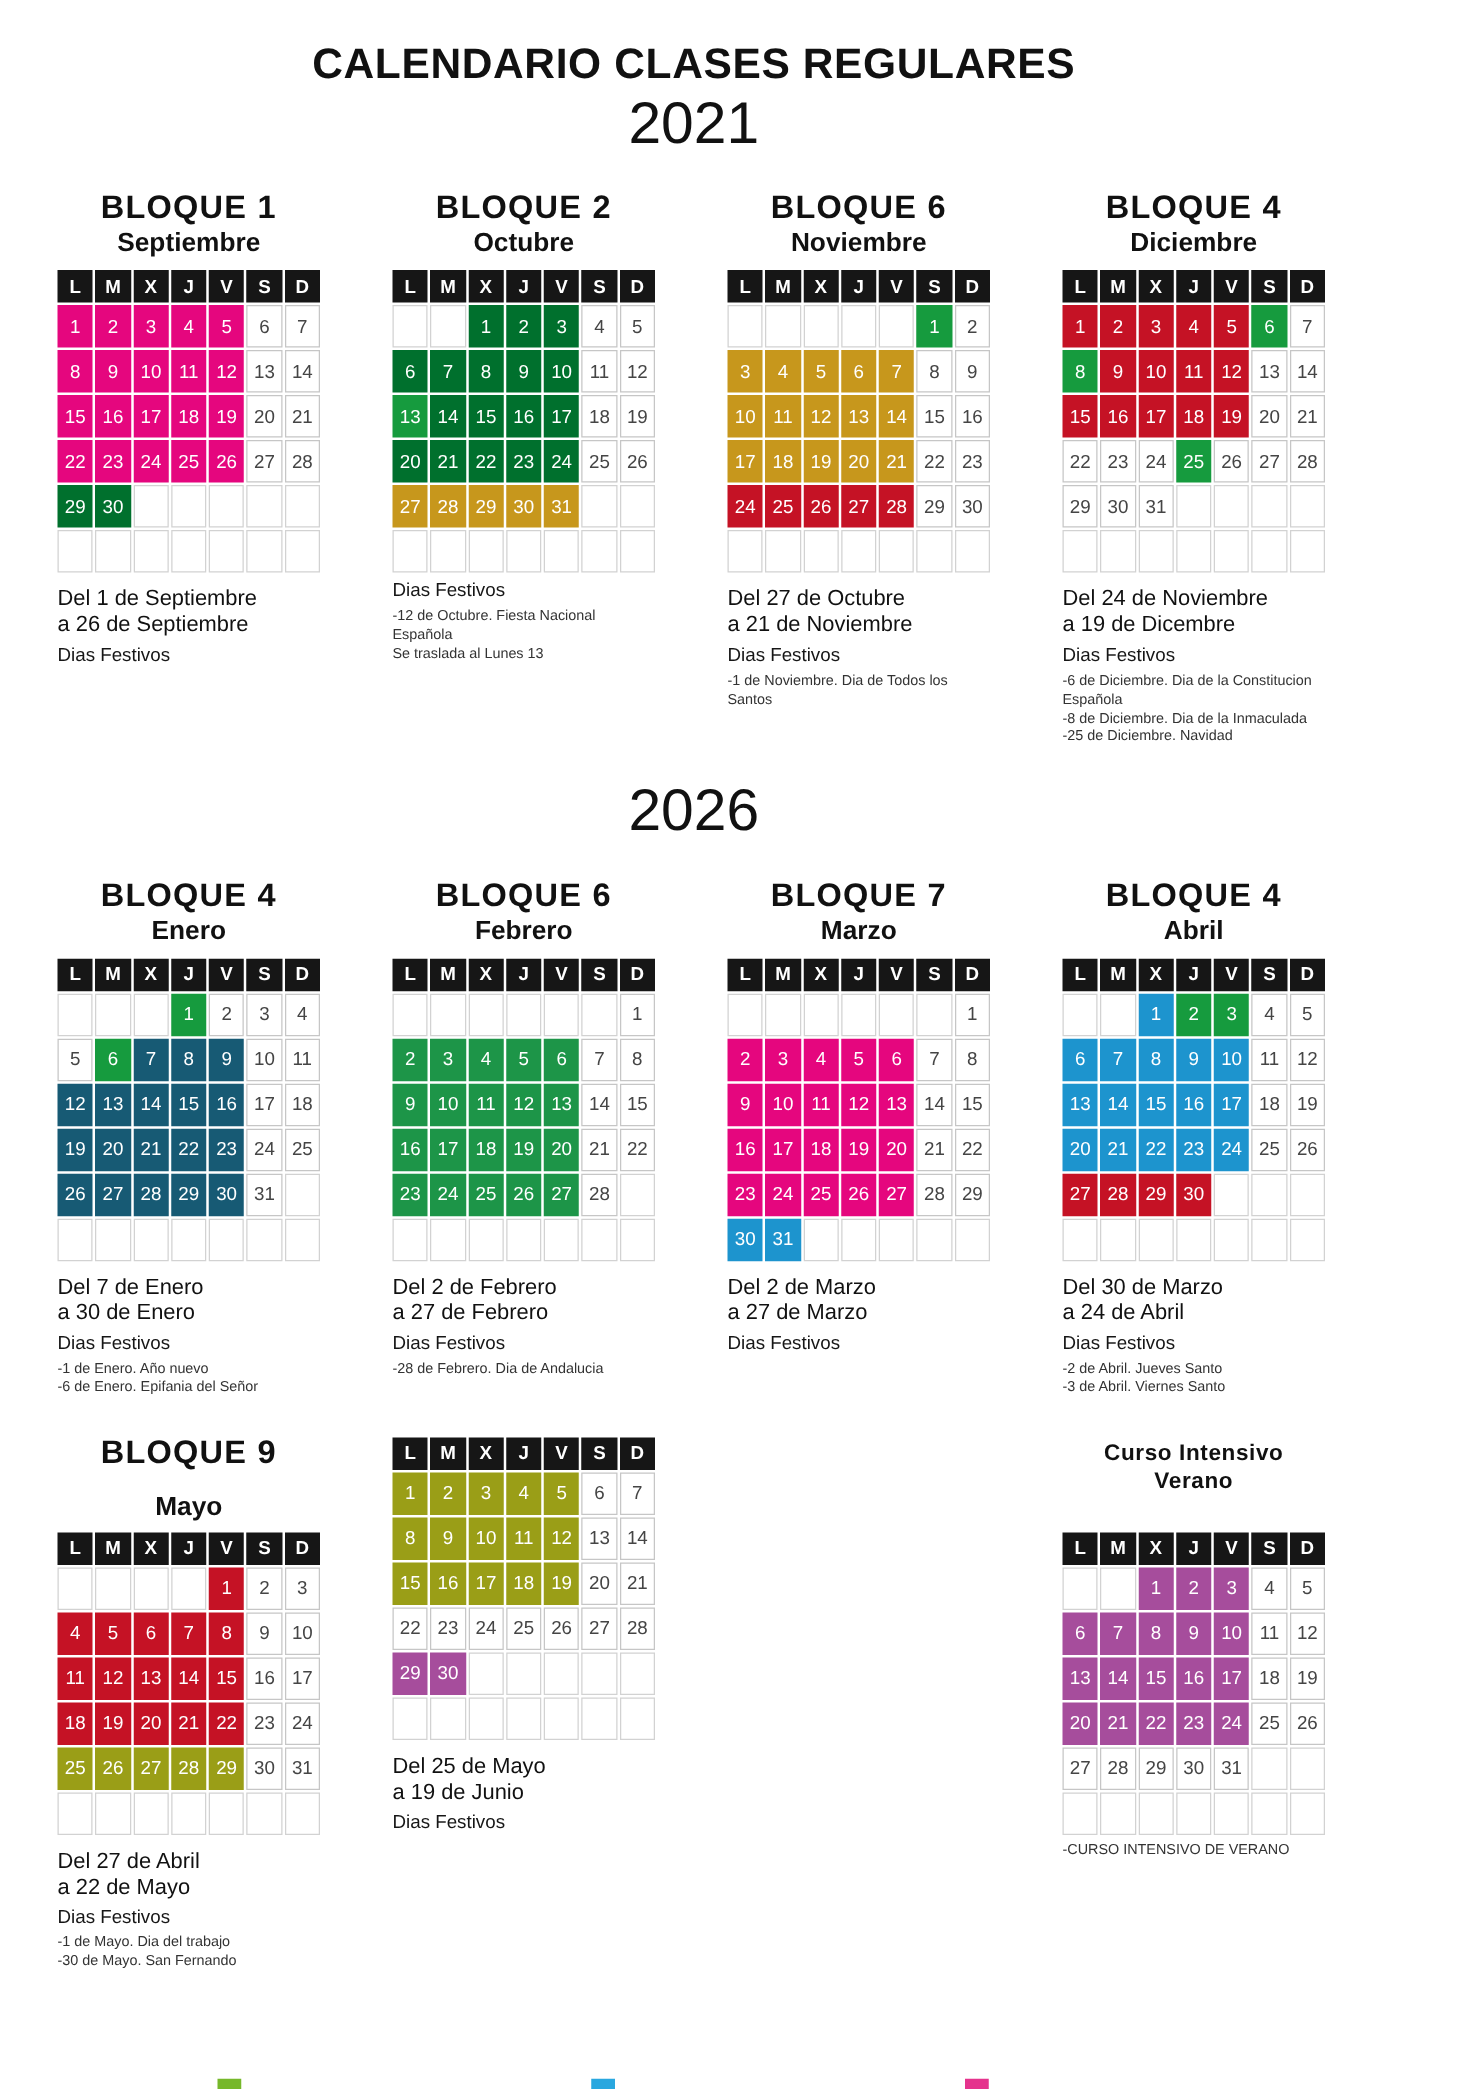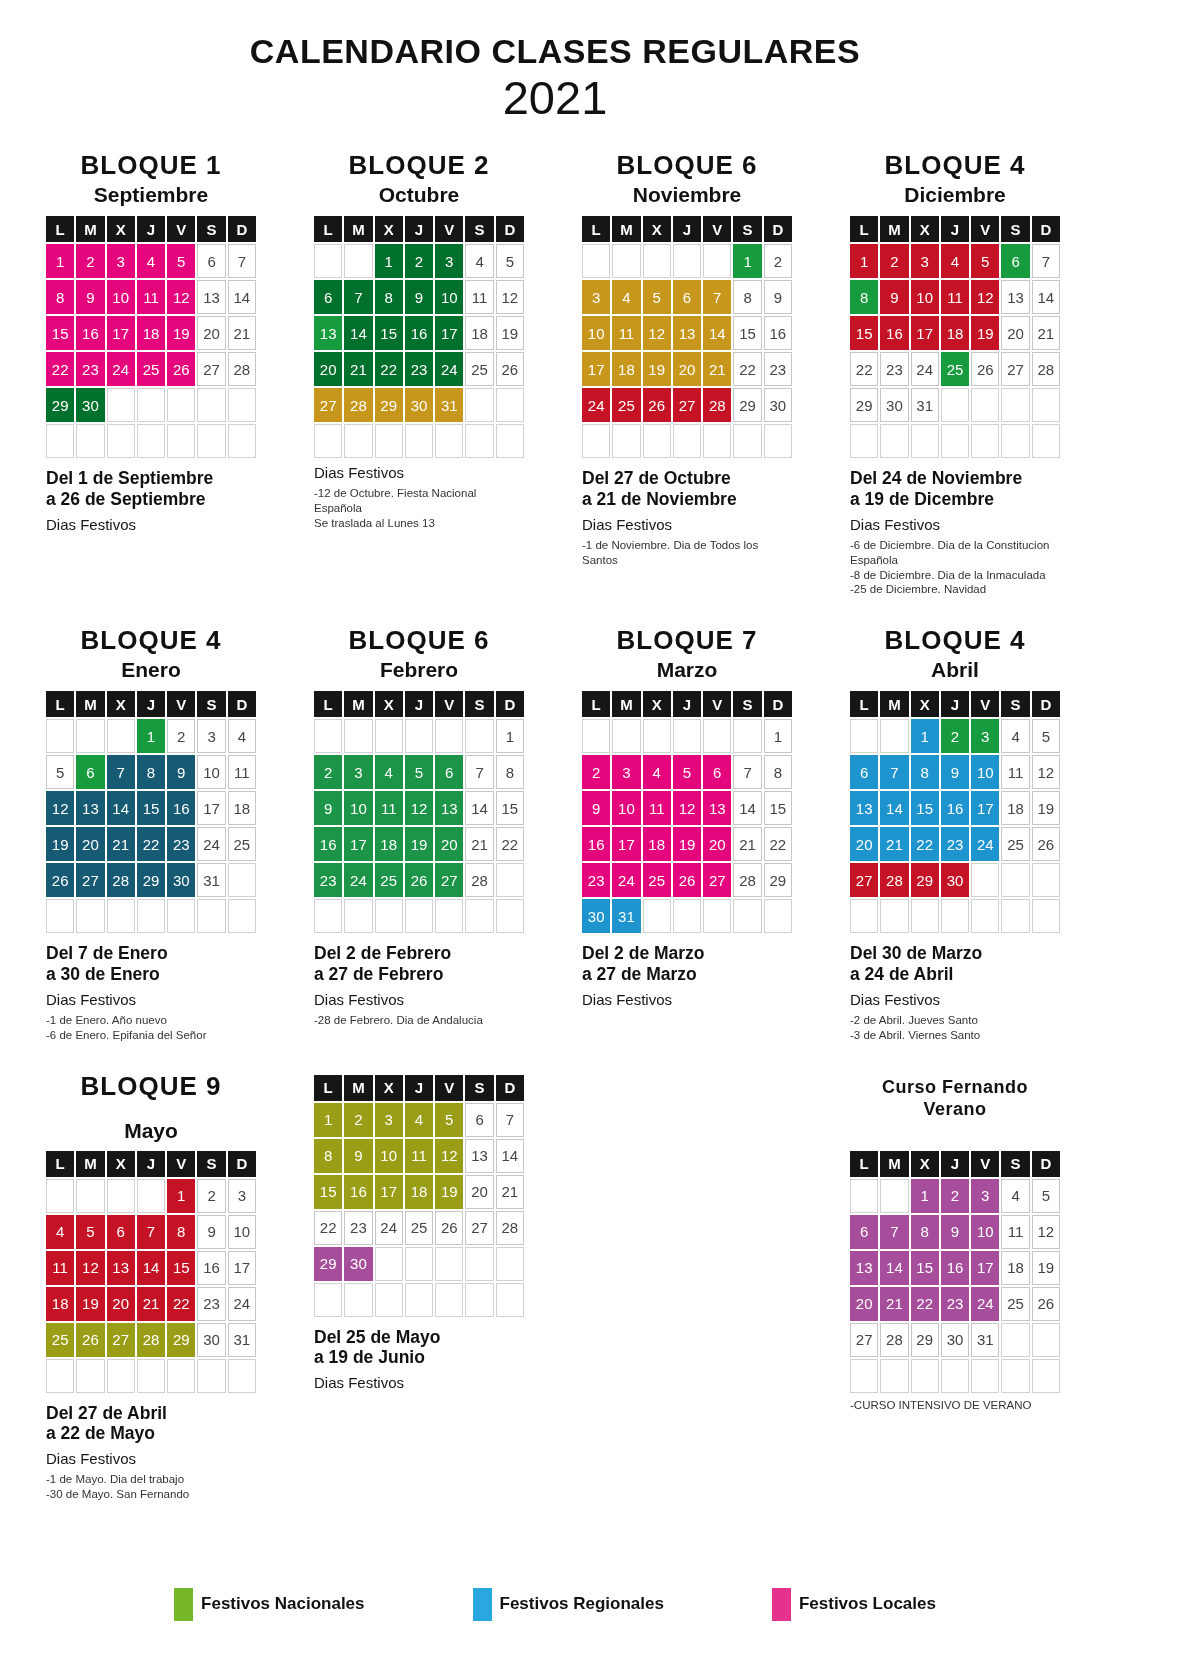--- a/index.html
+++ b/index.html
@@ -42,21 +42,21 @@
     display:grid;grid-template-columns:repeat(7,1fr);gap:2px;margin-top:2px;
   }
   .cell{
     height:34px;display:flex;align-items:center;justify-content:center;
     font-size:15px;box-sizing:border-box;
   }
   .cell.head{background:#161616;color:#fff;font-weight:700;height:26px;}
   .cell.plain{border:1px solid #c6c6c6;color:#454545;background:#fff;}
   .cell.empty{border:1px solid #d2d2d2;background:#fff;}
   .cell.colored{color:#fff;}
-  .range-line{font-size:17.5px;font-weight:700;line-height:1.18;}
+  .range-line{font-size:17.5px;font-weight:400;line-height:1.18;}
   .range-wrap{margin-top:10px;}
   .dias-label{font-size:15px;font-weight:400;margin-top:6px;color:#161616;}
   .festivo-list{margin-top:5px;}
   .festivo-item{font-size:11.5px;color:#333;line-height:1.3;}
   .legend{
     display:flex;justify-content:center;align-items:center;gap:108px;
     margin-top:86px;
   }
   .legend-item{display:flex;align-items:center;gap:8px;}
   .legend-swatch{width:19px;height:33px;flex:0 0 auto;}
@@ -319,20 +319,21 @@
           <div class="range-line">a 19 de Dicembre</div>
         </div>
         <div class="dias-label">Dias Festivos</div>
         <div class="festivo-list">
           <div class="festivo-item">-6 de Diciembre. Dia de la Constitucion Española</div>
           <div class="festivo-item">-8 de Diciembre. Dia de la Inmaculada</div>
           <div class="festivo-item">-25 de Diciembre. Navidad</div>
         </div>
       </div>
     </div>
+  <div class="year-heading second">2026</div>
   <div class="blocks-row" id="row-1">
       <div class="block">
         <div class="block-head">
           <div class="block-title">BLOQUE 4</div>
           <div class="month-name">Enero</div>
         </div>
         <div class="cal">
           <div class="cell head">L</div>
           <div class="cell head">M</div>
           <div class="cell head">X</div>
@@ -708,21 +709,21 @@
         </div>
         <div class="range-wrap">
           <div class="range-line">Del 25 de Mayo</div>
           <div class="range-line">a 19 de Junio</div>
         </div>
         <div class="dias-label">Dias Festivos</div>
       </div>
       <div class="block" style="grid-column: 4;">
         <div class="block-head tall">
           <div class="curso-title">
-            <div>Curso Fernando</div>
+            <div>Curso Intensivo</div>
             <div>Verano</div>
           </div>
         </div>
         <div class="cal">
           <div class="cell head">L</div>
           <div class="cell head">M</div>
           <div class="cell head">X</div>
           <div class="cell head">J</div>
           <div class="cell head">V</div>
           <div class="cell head">S</div>

